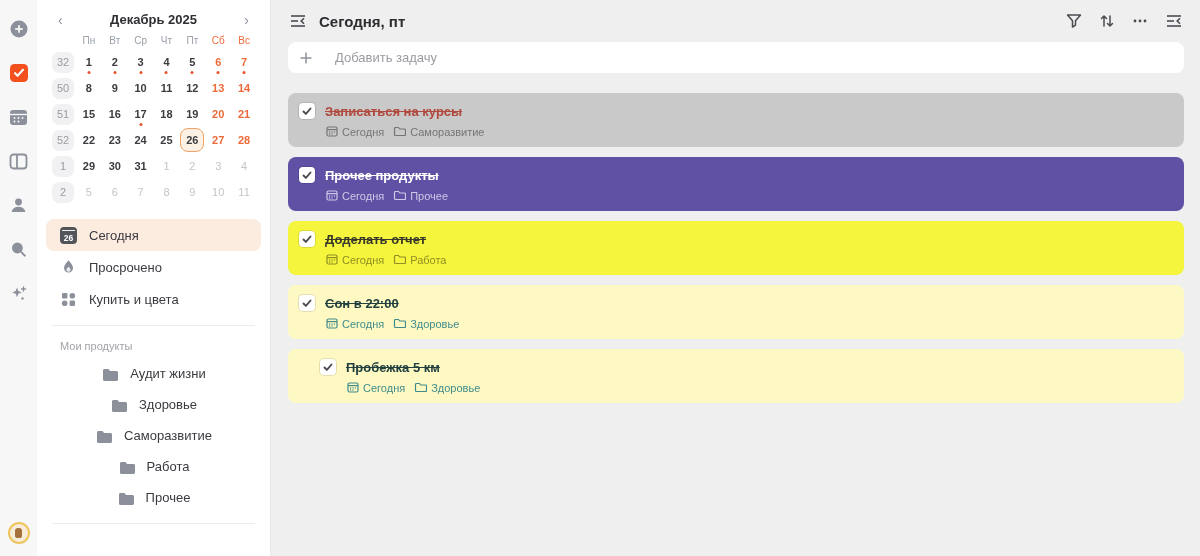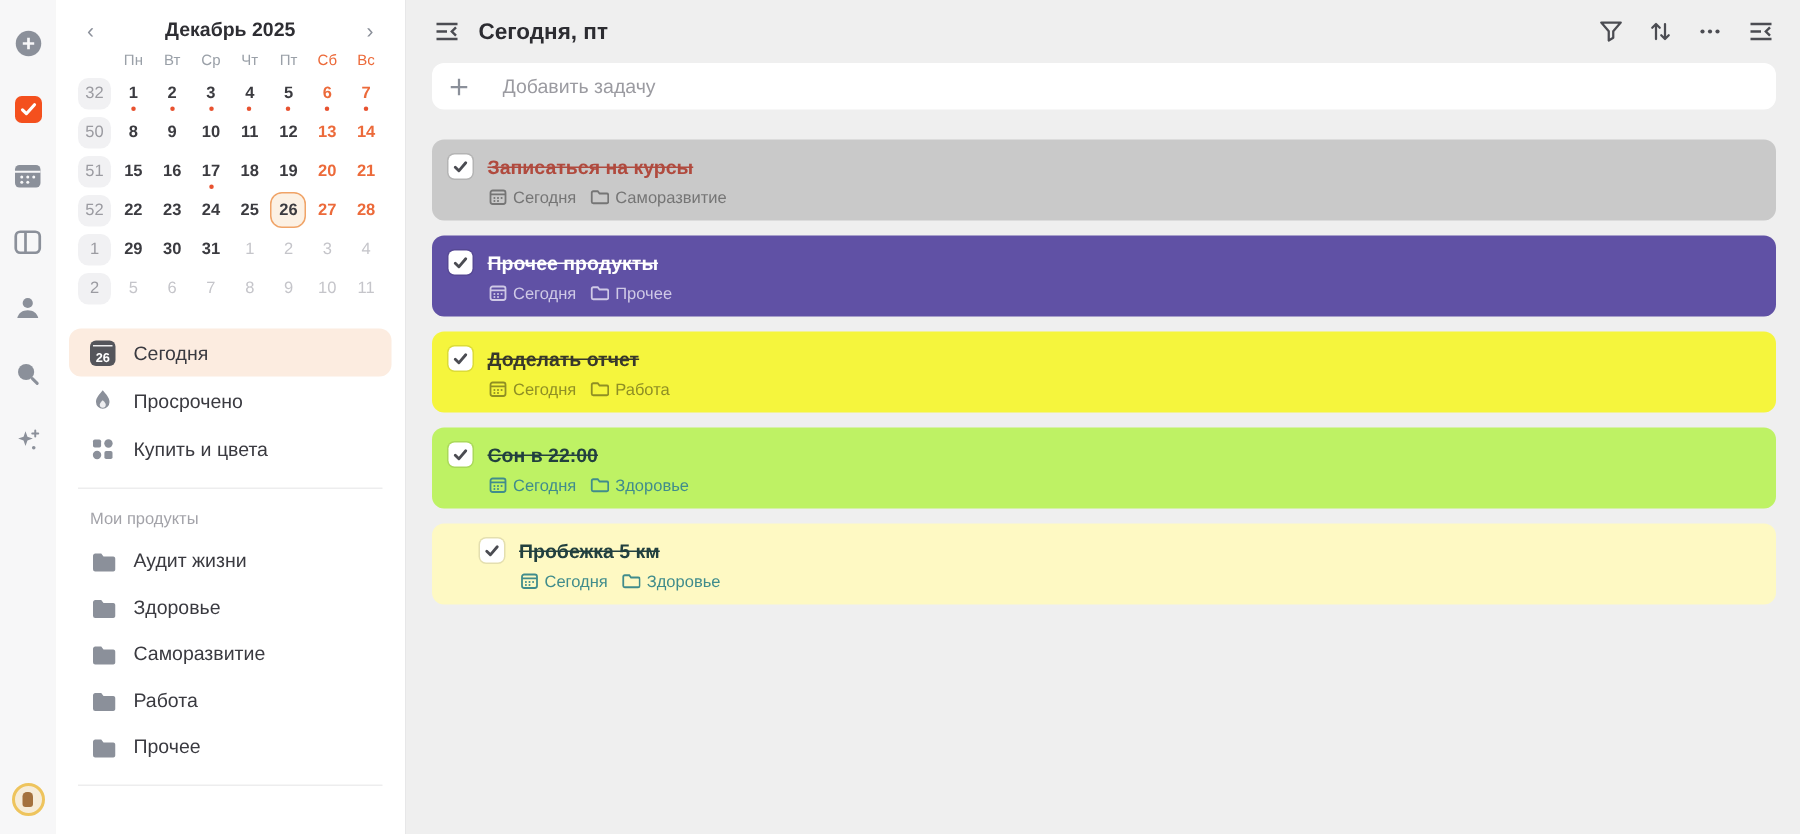--- a/index.html
+++ b/index.html
@@ -44,21 +44,21 @@
   .nav-item.active { background:#fcece0; }
   .nav-label { font-size:13px; color:#3a3a40; }
   .today-ico { width:17px; height:17px; background:#54555b; border-radius:4px; display:flex; align-items:flex-end;
                justify-content:center; position:relative; flex-shrink:0; }
   .today-ico::before { content:''; position:absolute; top:3.5px; left:2px; right:2px; height:1px; background:#ffffff; opacity:.9; }
   .today-num { font-style:normal; color:#fff; font-size:8.5px; font-weight:700; line-height:12px; }
   .ngly { width:17px; height:17px; display:flex; align-items:center; justify-content:center; flex-shrink:0; }
 
   .divider { height:1px; background:#ededee; margin:10px 6px; }
   .sec-head { font-size:11px; color:#a3a3a9; padding:4px 14px 6px 14px; }
-  .proj-item { display:flex; align-items:center; gap:12px; height:31px; padding:0 14px; cursor:pointer; }
+  .proj-item { display:flex; align-items:center; gap:12px; height:31px; padding:0 14px; cursor:pointer;justify-content:center; }
   .proj-label { font-size:13px; color:#3a3a40; }
 
   
   .main { flex:1; background:#efefef; padding:0 16px 0 17px; }
   .main-head { height:42px; display:flex; align-items:center; }
   .mh-toggle { cursor:pointer; display:flex; margin-right:11px; }
   .main-title { font-size:15px; font-weight:700; color:#2c2c31; flex:1; }
   .mh-actions { display:flex; align-items:center; gap:15px; }
   .mh-actions .act { cursor:pointer; display:flex; }
 
@@ -418,21 +418,21 @@
           </span>
         <span class="meta-item">
             <svg width="13" height="13">
               <use href="#i-folder-o"></use>
             </svg>
             <span>Работа</span>
           </span>
       </div>
     </div>
 
-    <div class="task" style="background: #bef264; --tc: #22403f; --mc: #408c8c;">
+    <div class="task" style="background: #fef9c3; --tc: #22403f; --mc: #408c8c;">
       <div class="task-row">
         <span class="cb">
             <svg width="12" height="12">
               <path d="M2.5 6.5l2.4 2.4 4.6-5.4" fill="none" stroke="#4b4c52" stroke-width="1.9" stroke-linecap="round" stroke-linejoin="round"></path>
             </svg>
           </span>
         <span class="task-title">Сон в 22:00</span>
       </div>
       <div class="task-meta">
         <span class="meta-item">

